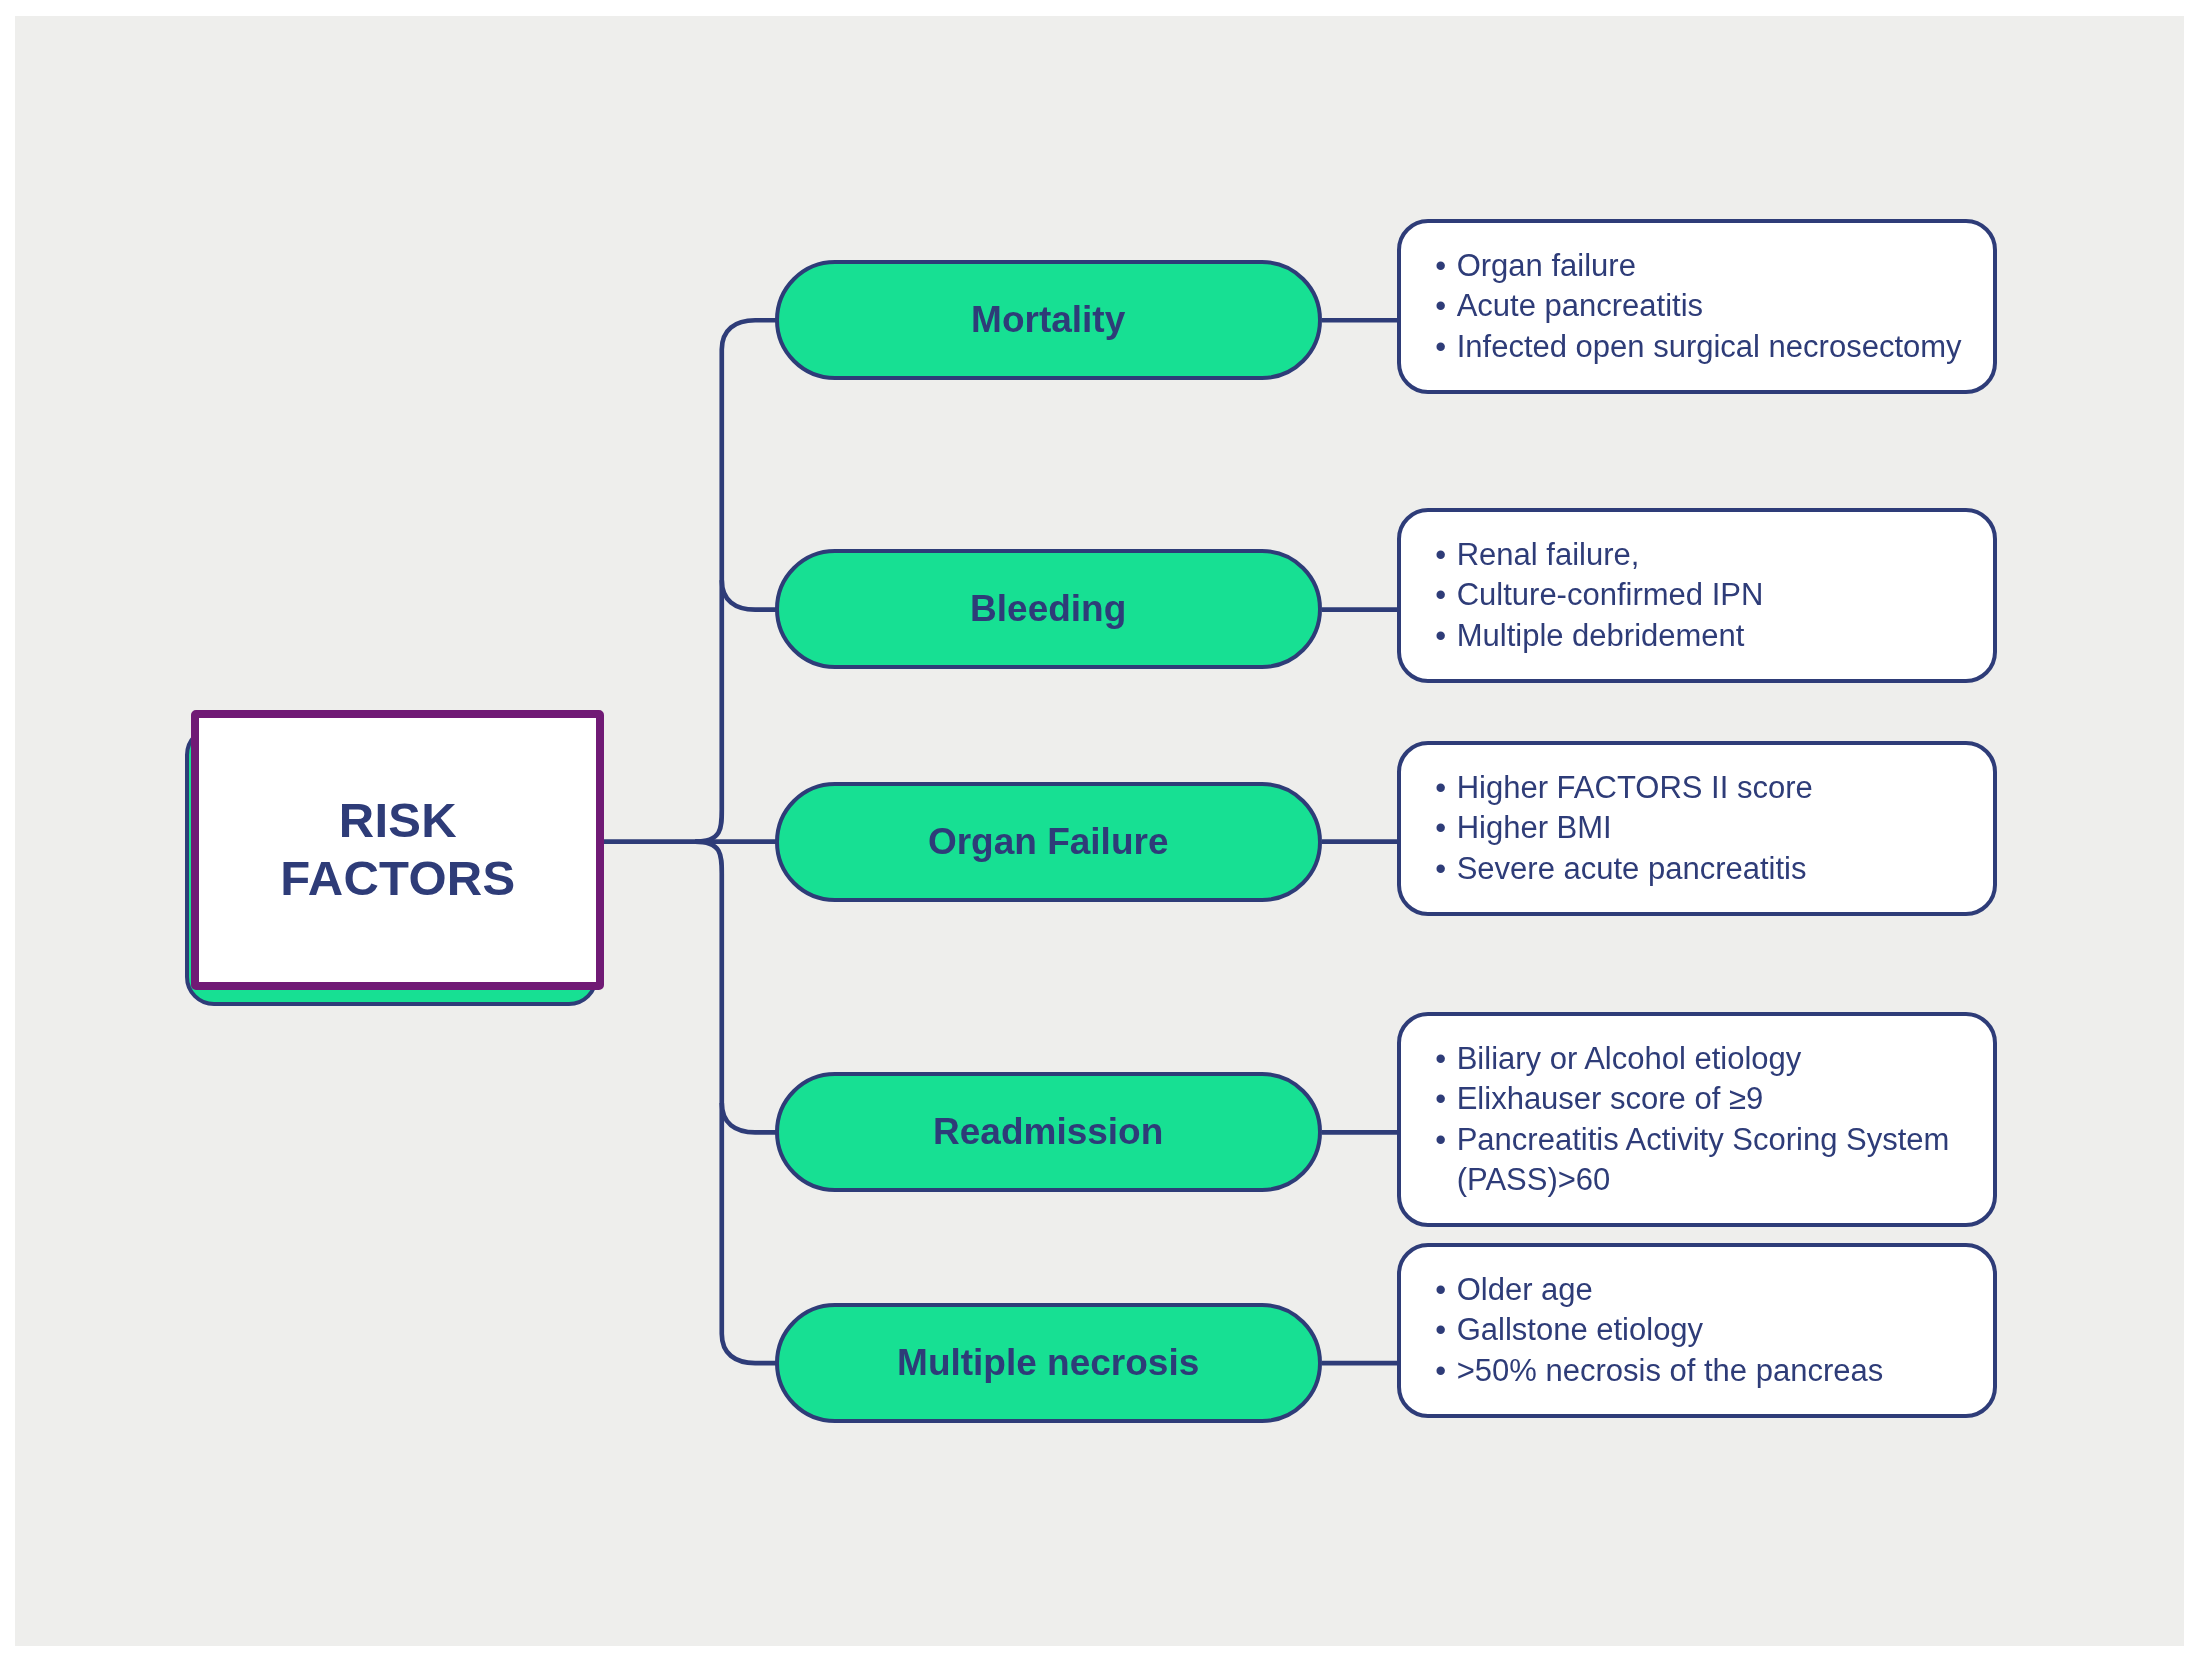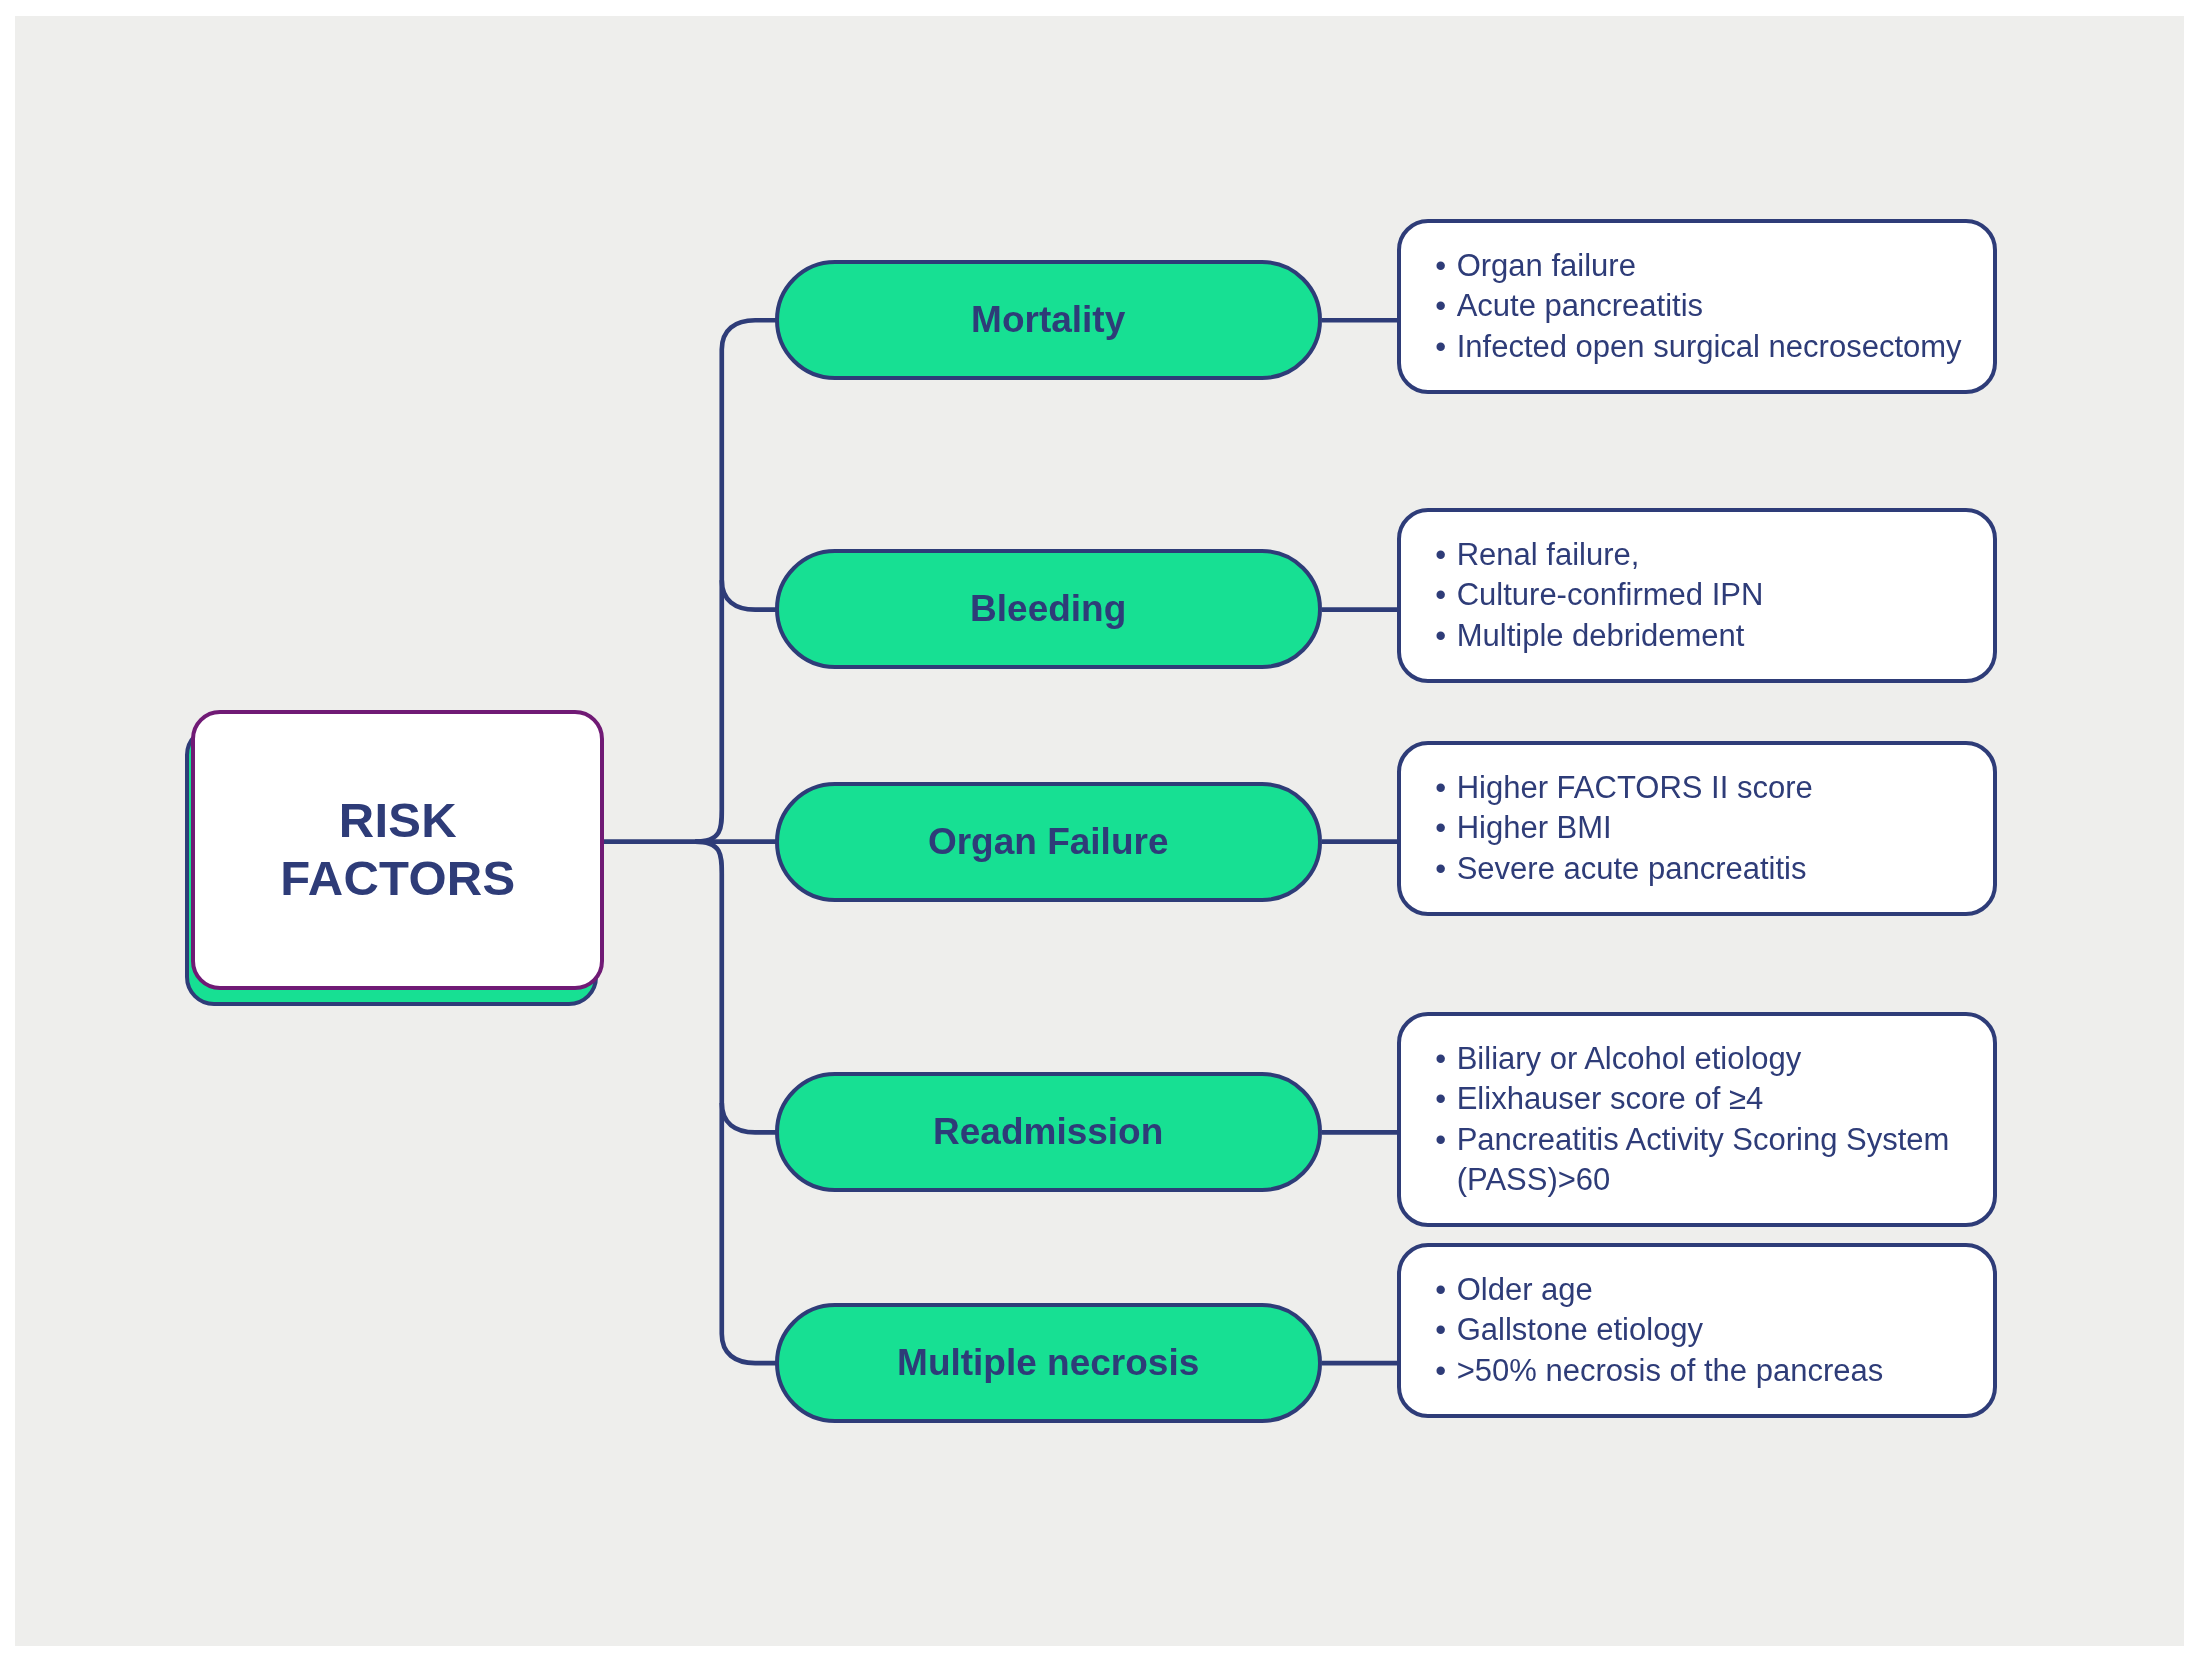--- a/index.html
+++ b/index.html
@@ -42,22 +42,22 @@
     border-radius: 29px;
     box-sizing: border-box;
   }
   #root-face {
     position: absolute;
     left: 6.7px;
     top: 0px;
     width: 413px;
     height: 280px;
     background: #ffffff;
-    border: 4px solid #701a75;
-    border-radius: 29px;
+    border: 8px solid #701a75;
+    border-radius: 5px;
     box-sizing: border-box;
     display: flex;
     align-items: center;
     justify-content: center;
   }
   #root-label {
     color: #2E3C78;
     font-size: 49px;
     font-weight: bold;
     line-height: 1.18;
@@ -246,21 +246,21 @@
       <span class="pill-label">Readmission</span>
     </div>
     <div class="detail-box" style="top:-120px;">
       <ul class="detail-list">
         <li class="detail-item">
           <span class="bullet-dot">•</span>
           <span class="detail-text">Biliary or Alcohol etiology</span>
         </li>
         <li class="detail-item">
           <span class="bullet-dot">•</span>
-          <span class="detail-text">Elixhauser score of ≥4</span>
+          <span class="detail-text">Elixhauser score of ≥9</span>
         </li>
         <li class="detail-item">
           <span class="bullet-dot">•</span>
           <span class="detail-text">Pancreatitis Activity Scoring System (PASS)&gt;60</span>
         </li>
       </ul>
     </div>
   </div>
 
   <div class="row" style="top:1347px;">

